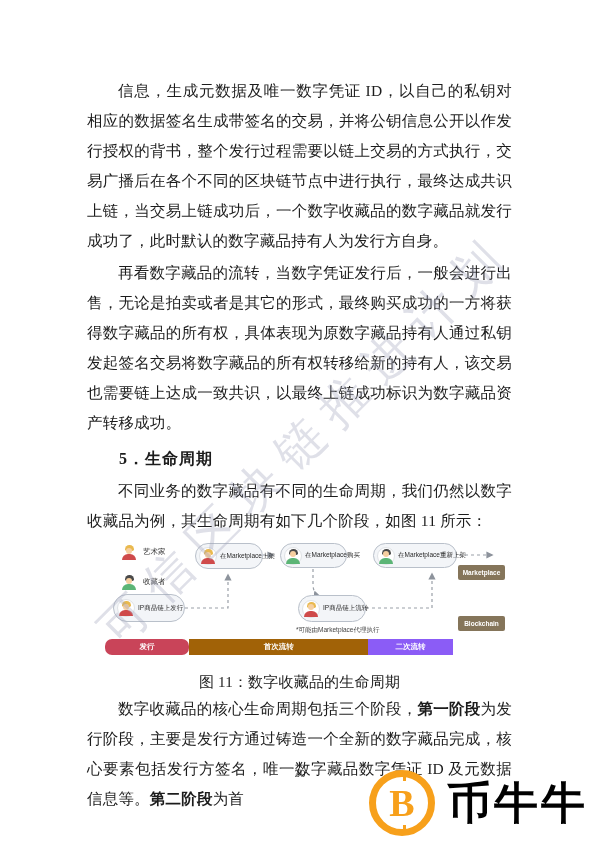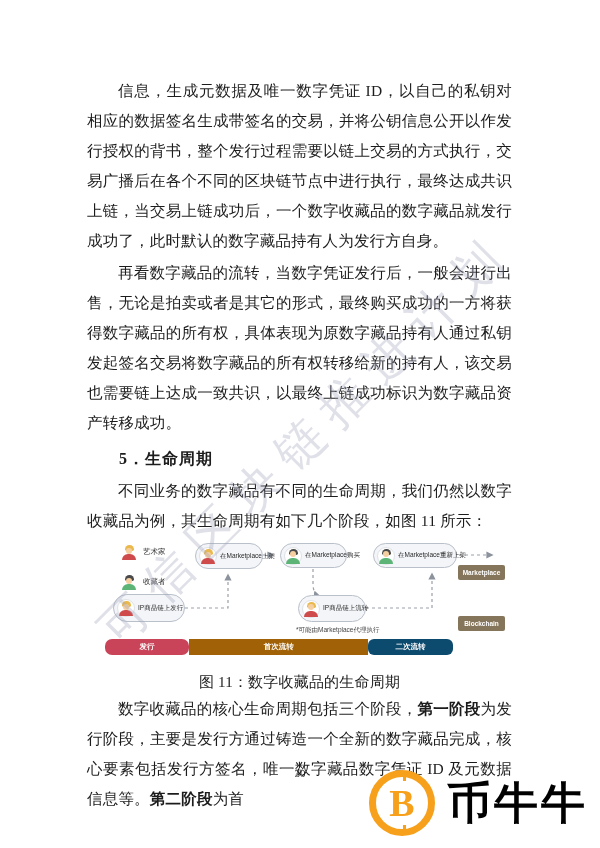--- a/index.html
+++ b/index.html
@@ -193,21 +193,21 @@
       </div>
 
       <div class="footnote" style="left:197px;top:84px;">*可能由Marketplace代理执行</div>
 
       <div class="layer-box" style="left:359px;top:23px;">Marketplace</div>
       <div class="layer-box" style="left:359px;top:74px;">Blockchain</div>
 
       <div class="phase-bar">
         <div class="phase-seg p0" style="background: rgb(201, 68, 89); border-radius: 7px;">发行</div>
         <div class="phase-seg p1" style="background: #a16207;">首次流转</div>
-        <div class="phase-seg p2" style="background: #0c4a6e; border-radius: 6px;">二次流转</div>
+        <div class="phase-seg p2" style="background: #8b5cf6;">二次流转</div>
       </div>
     </div>
 
     <p class="para caption">图 11：数字收藏品的生命周期</p>
 
     <p class="para para4"><span>数字收藏品的核心生命周期包括三个阶段，</span><span class="bold">第一阶段</span><span>为发行阶段，主要是发行方通过铸造一个全新的数字藏品完成，核心要素包括发行方签名，唯一数字藏品数字凭证 ID 及元数据信息等。</span><span class="bold">第二阶段</span><span>为首</span></p>
   </div>
 
   <div class="page-number">30</div>
 

